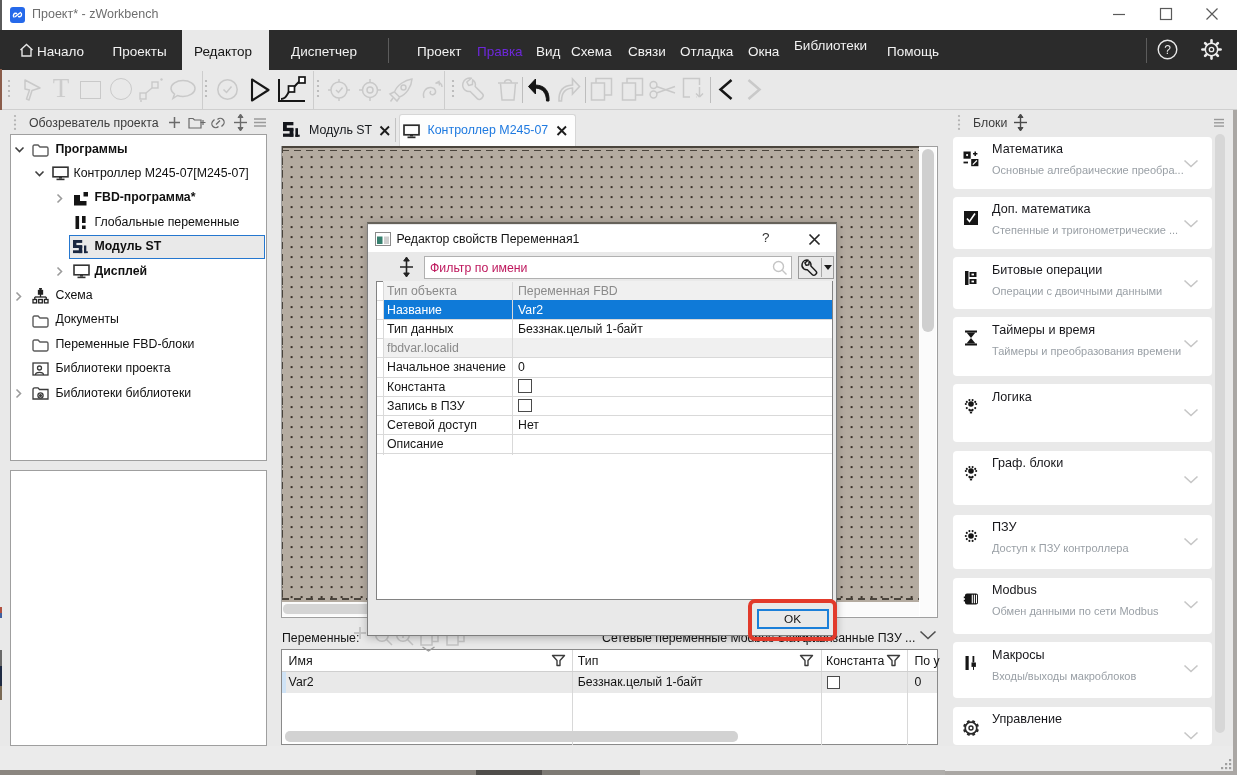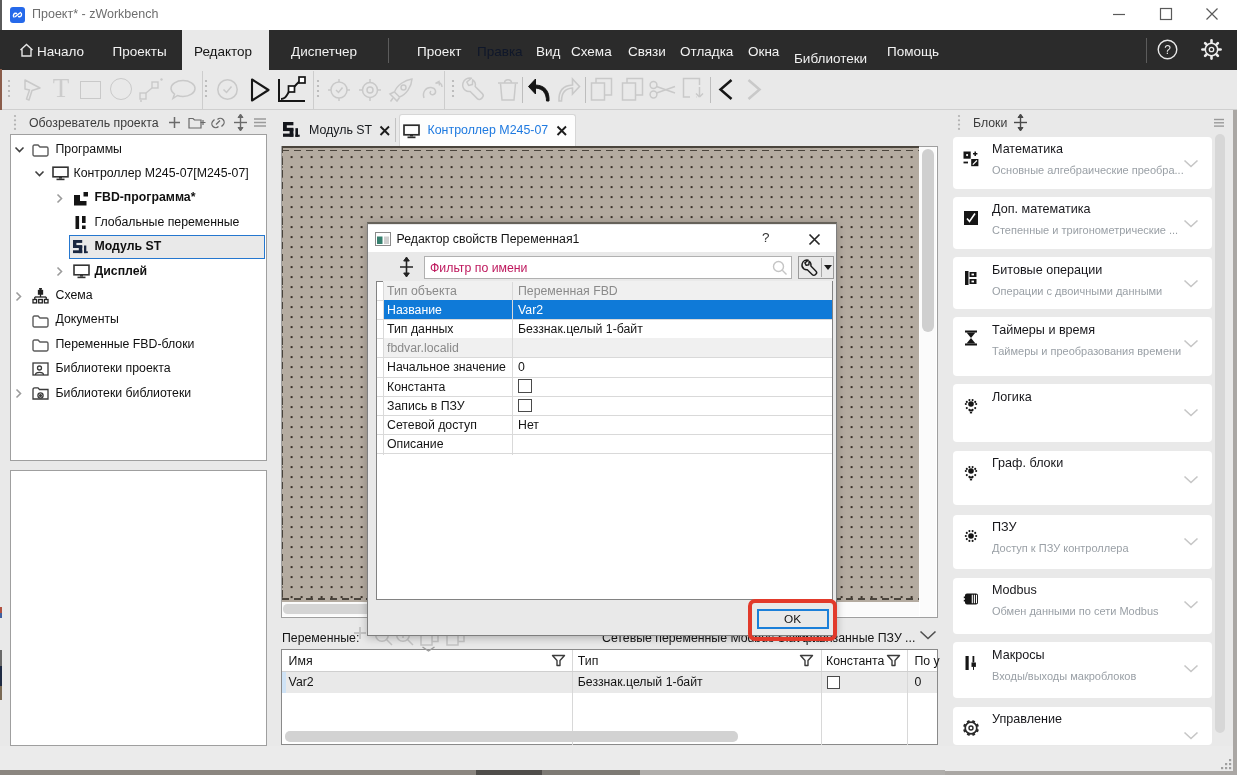--- a/index.html
+++ b/index.html
@@ -26,27 +26,27 @@
 <div class="ab" style="left:181.5px;top:30px;width:87px;height:40px;background:#e9e9e9"></div>
 <svg class="ab" style="left:19px;top:43px" width="15" height="15">
     <path d="M1.5 7 L7.5 1.5 L13.5 7 M3 6.2 V13 H12 V6.2" fill="none" stroke="#e6e6e6" stroke-width="1.4"></path>
   </svg>
 <div class="ab" style="left:37px;top:43.5px;font-size:13.5px;color:#f2f2f2">Начало</div>
 <div class="ab" style="left:112.5px;top:43.5px;font-size:13.5px;color:#f2f2f2">Проекты</div>
 <div class="ab" style="left:194px;top:43.5px;font-size:13.5px;color:#141414">Редактор</div>
 <div class="ab" style="left:291px;top:43.5px;font-size:13.5px;color:#f2f2f2">Диспетчер</div>
 <div class="ab" style="left:388px;top:38px;width:1px;height:25px;background:#5c5c5c"></div>
 <div class="ab" style="left:417px;top:43.5px;font-size:13.5px;color:#f2f2f2">Проект</div>
-<div class="ab" style="left:477px;top:43.5px;font-size:13.5px;color:#0f172a">Правка</div>
+<div class="ab" style="left:477px;top:43.5px;font-size:13.5px;color:#6d28d9">Правка</div>
 <div class="ab" style="left:536px;top:43.5px;font-size:13.5px;color:#f2f2f2">Вид</div>
 <div class="ab" style="left:571px;top:43.5px;font-size:13.5px;color:#f2f2f2">Схема</div>
 <div class="ab" style="left:628px;top:43.5px;font-size:13.5px;color:#f2f2f2">Связи</div>
 <div class="ab" style="left:680px;top:43.5px;font-size:13.5px;color:#f2f2f2">Отладка</div>
 <div class="ab" style="left:748px;top:43.5px;font-size:13.5px;color:#f2f2f2">Окна</div>
-<div class="ab" style="left:794px;top:51px;font-size:13.5px;color:#f2f2f2">Библиотеки</div>
+<div class="ab" style="left:794px;top:38px;font-size:13.5px;color:#f2f2f2">Библиотеки</div>
 <div class="ab" style="left:887px;top:43.5px;font-size:13.5px;color:#f2f2f2">Помощь</div>
 <div class="ab" style="left:1146px;top:38px;width:1px;height:25px;background:#5c5c5c"></div>
 <svg class="ab" style="left:1157px;top:38.5px" width="21" height="21">
     <circle cx="10.5" cy="10.5" r="9.3" fill="none" stroke="#e9e9e9" stroke-width="1.4"></circle>
     <text x="10.5" y="15" text-anchor="middle" font-size="12" fill="#e9e9e9" font-family="Liberation Sans">?</text>
   </svg>
 <svg class="ab" style="left:1201px;top:38.5px" width="21" height="21">
     <g stroke="#ededed" fill="none">
       <circle cx="10.5" cy="10.5" r="6.2" stroke-width="1.5"></circle>
       <circle cx="10.5" cy="10.5" r="2.2" stroke-width="1.3"></circle>
@@ -261,21 +261,21 @@
         <line x1="1" y1="9" x2="13" y2="9"></line>
       </g>
     </svg>
 <div class="ab" style="left:68.5px;top:234.5px;width:196px;height:24px;background:#e9e9e9;border:1px solid #2577cf"></div>
 <svg class="ab" style="left:13.5px;top:146.0px" width="11" height="8">
       <path d="M1.5 1.5 L5.5 5.5 L9.5 1.5" fill="none" stroke="#3f3f3f" stroke-width="1.6"></path>
     </svg>
 <svg class="ab" style="left:32.0px;top:142.7px" width="17" height="14">
       <path d="M1 3.5 C1 2.7 1.6 2 2.4 2 H6 L8 4 H14.6 C15.4 4 16 4.6 16 5.4 V11.6 C16 12.4 15.4 13 14.6 13 H2.4 C1.6 13 1 12.4 1 11.6 Z" fill="none" stroke="#5c5c5c" stroke-width="1.4"></path>
     </svg>
-<div class="ab" style="left:55.5px;top:141.6px;font-size:12.3px;font-weight:normal;color:#101010">Программы</div>
+<div class="ab" style="left:55.5px;top:141.6px;font-size:12.3px;font-weight:bold;color:#101010">Программы</div>
 <svg class="ab" style="left:33.5px;top:170.4px" width="11" height="8">
       <path d="M1.5 1.5 L5.5 5.5 L9.5 1.5" fill="none" stroke="#3f3f3f" stroke-width="1.6"></path>
     </svg>
 <svg class="ab" style="left:52.0px;top:166.1px" width="17" height="15">
       <rect x="1" y="1.2" width="15" height="9.6" fill="none" stroke="#333" stroke-width="1.6"></rect>
       <rect x="7" y="10.8" width="3" height="1.8" fill="#333"></rect>
       <rect x="4.5" y="12.6" width="8" height="1.6" fill="#333"></rect>
     </svg>
 <div class="ab" style="left:73.5px;top:166.0px;font-size:12.3px;font-weight:normal;color:#101010">Контроллер M245-07[M245-07]</div>
 <svg class="ab" style="left:56.0px;top:193.0px" width="8" height="11">

